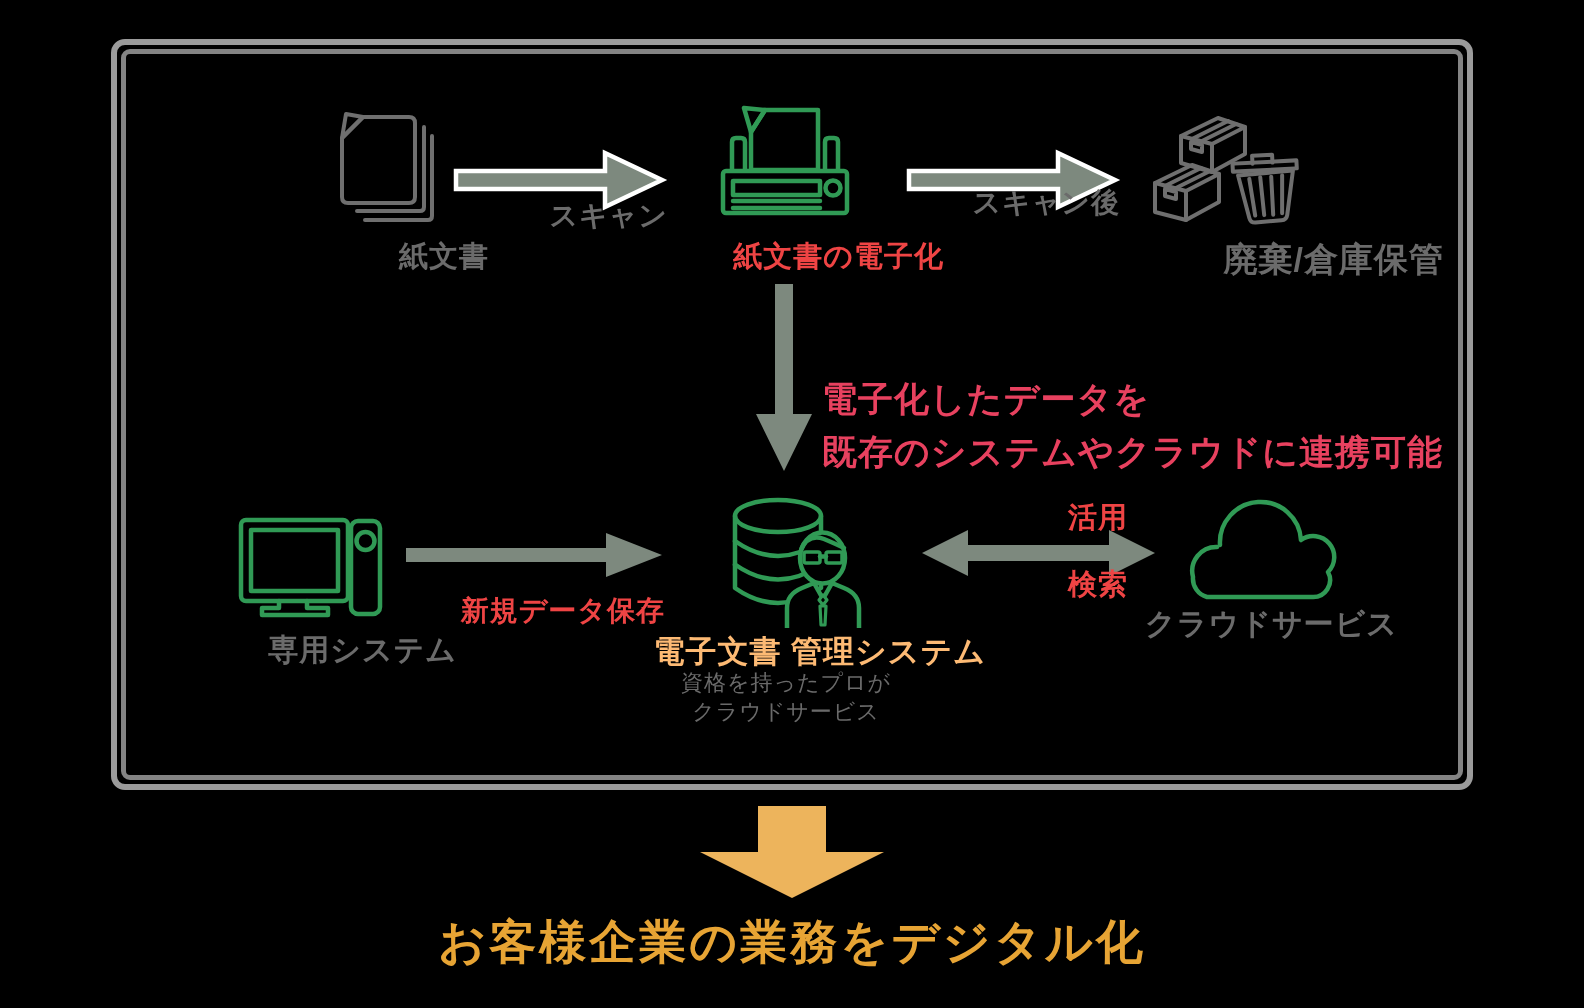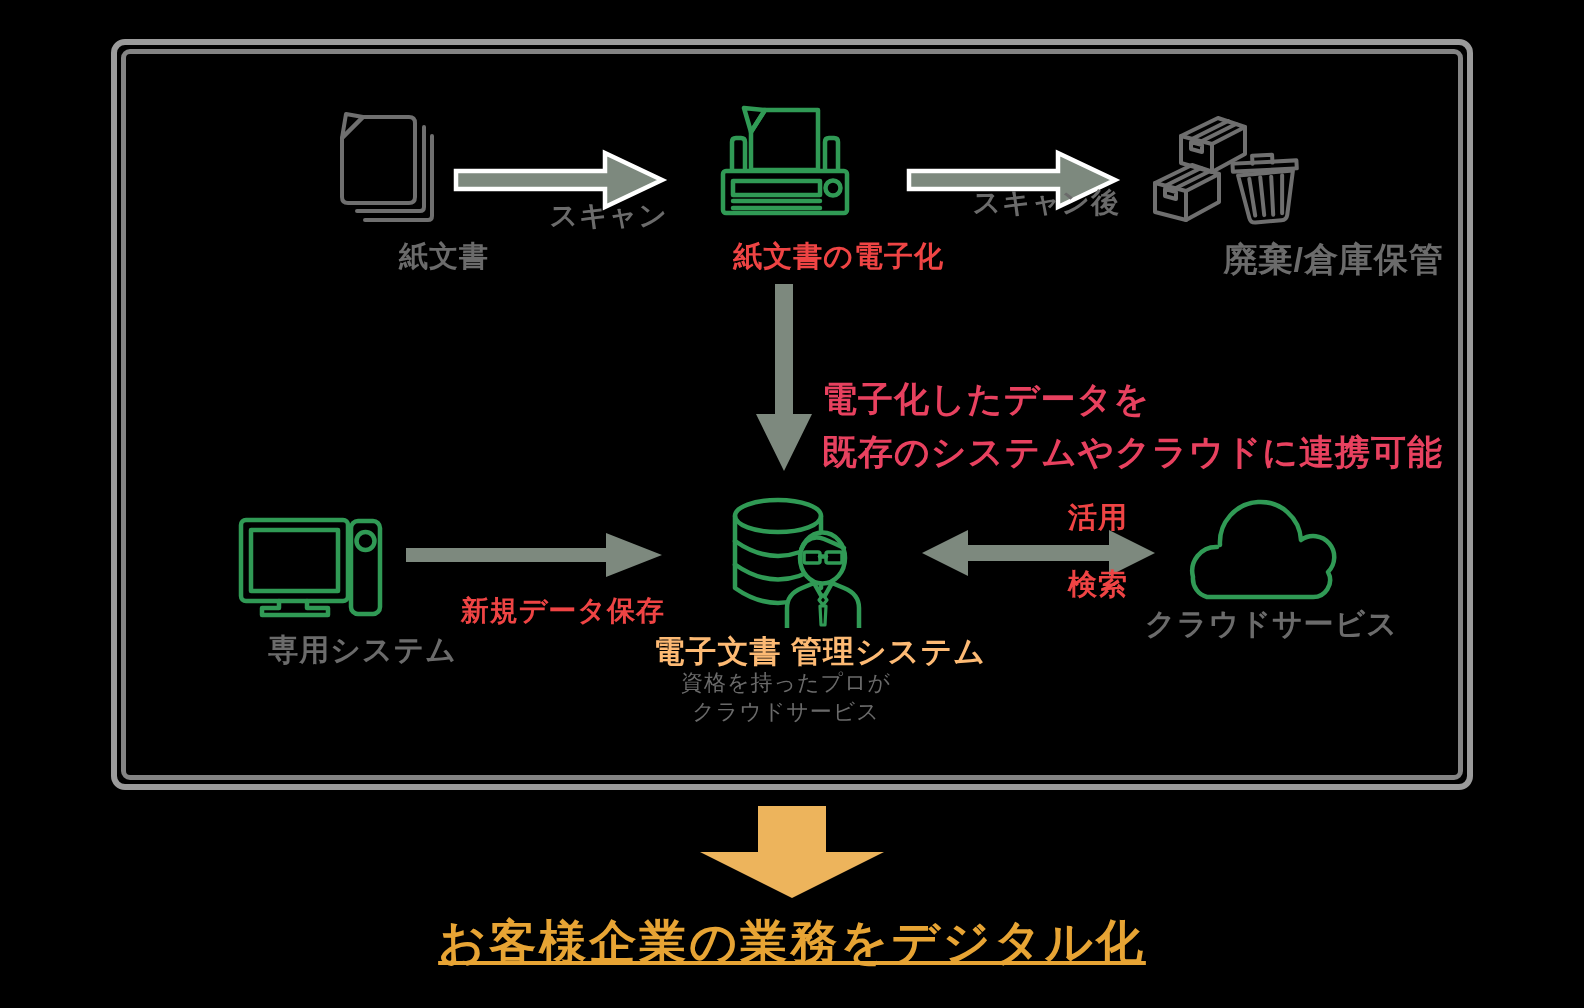--- a/index.html
+++ b/index.html
@@ -11,21 +11,21 @@
   .frame-inner{position:absolute;inset:4px;border:5px solid #848484;border-radius:9px;}
   .lbl{position:absolute;font-weight:bold;color:#6b6b6b;text-align:right;
        letter-spacing:1px;white-space:nowrap;}
   .green{color:#ef4444;}
   .dark{color:#fdba74;}
   .note-red{position:absolute;left:822px;top:330px;color:#e8415f;font-weight:bold;
             font-size:35px;line-height:53px;letter-spacing:1px;white-space:nowrap;margin-top:42px;}
   .dms-note{position:absolute;left:586px;top:668px;width:400px;color:#6a6a6a;
             font-size:22px;line-height:29px;text-align:center;letter-spacing:1px;white-space:nowrap;}
   .footer-title{position:absolute;left:0;top:911px;width:1584px;text-align:center;
-                color:#e7a434;font-weight:bold;font-size:47px;letter-spacing:3px;white-space:nowrap;text-decoration:underline;}
+                color:#e7a434;font-weight:bold;font-size:47px;letter-spacing:3px;white-space:nowrap;}
   svg{position:absolute;overflow:visible;}
   .gstroke{stroke:#309a55;fill:none;stroke-width:4.5;stroke-linejoin:round;stroke-linecap:round;}
   .graystroke{stroke:#6f6f6f;fill:none;stroke-width:4;stroke-linejoin:round;stroke-linecap:round;}
 </style>
 </head>
 <body>
 
 <div id="canvas">
 
   <div class="frame-outer">

